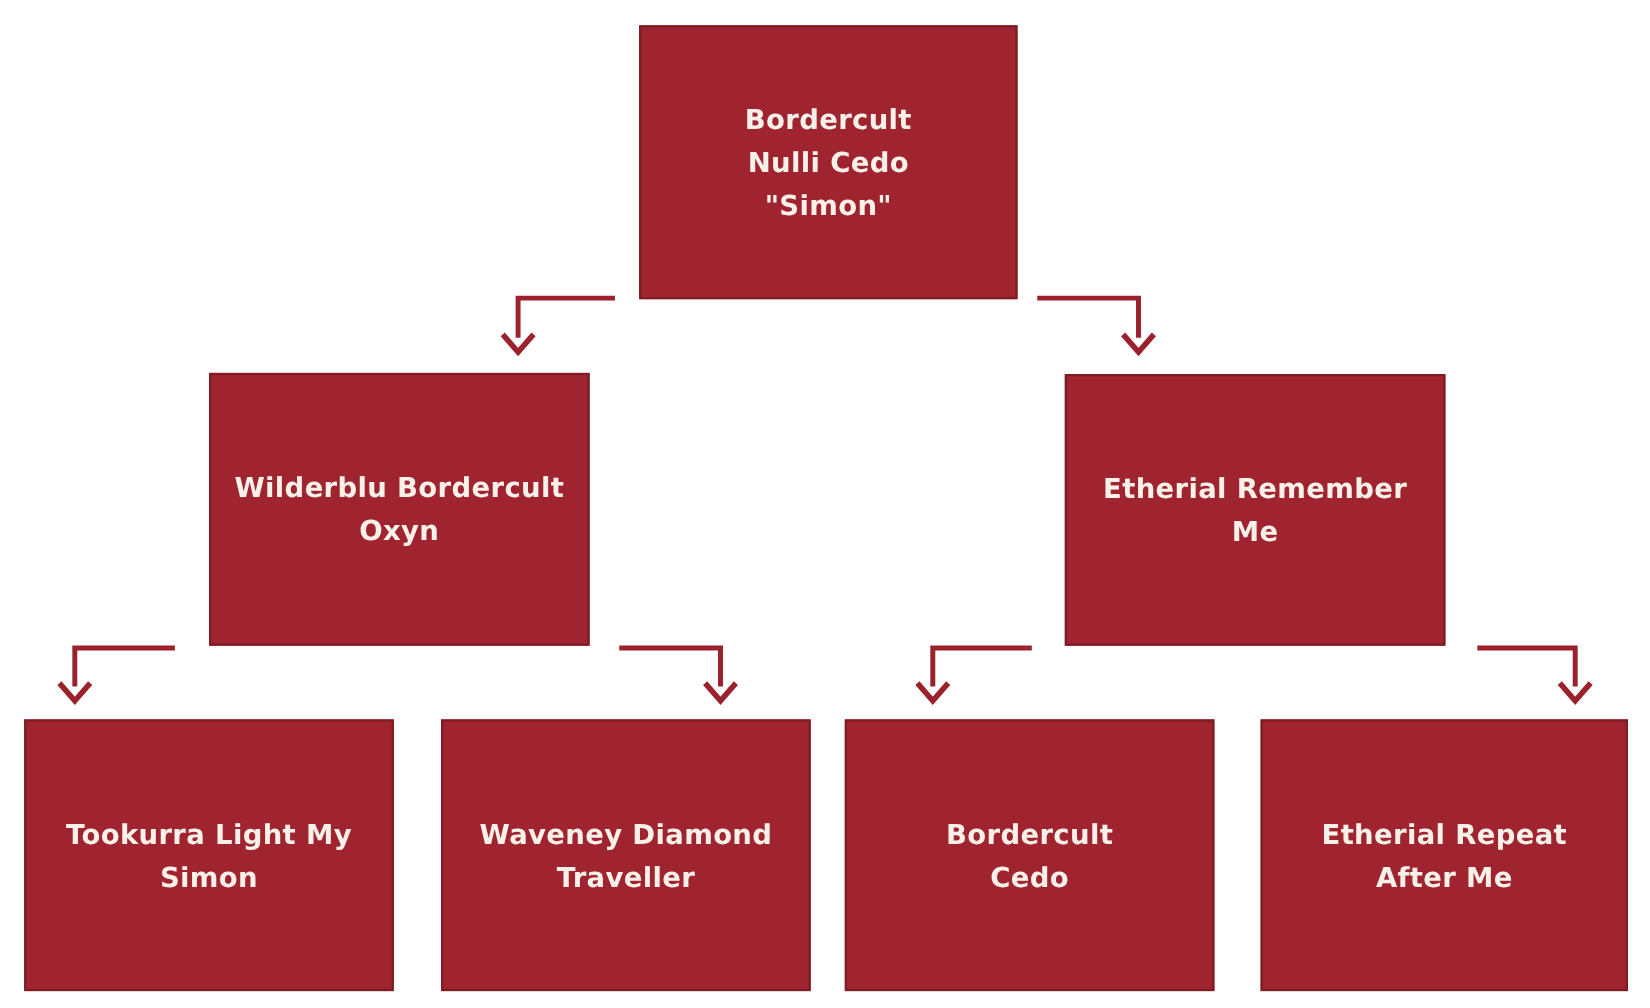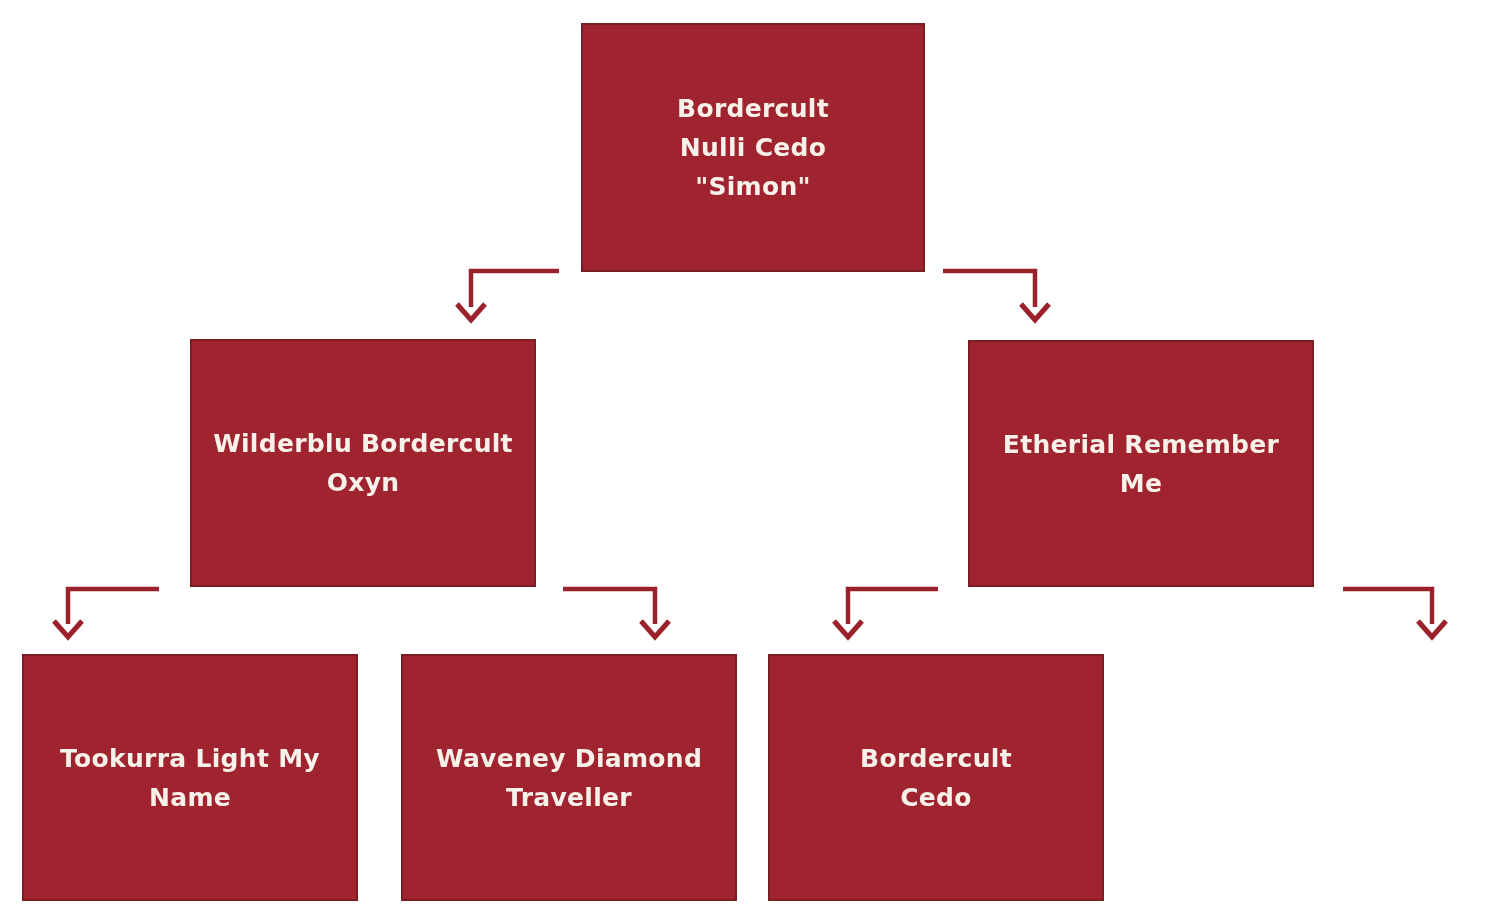--- a/index.html
+++ b/index.html
@@ -87,27 +87,31 @@
     <span class="line">Oxyn</span>
   </div>
 
   <div class="node" style="left:968px; top:340px; width:346px; height:247px;">
     <span class="line">Etherial Remember</span>
     <span class="line">Me</span>
   </div>
 
   <div class="node" style="left:22px; top:654px; width:336px; height:247px;">
     <span class="line">Tookurra Light My</span>
-    <span class="line">Name</span>
+    <span class="line">Simon</span>
   </div>
 
   <div class="node" style="left:401px; top:654px; width:336px; height:247px;">
     <span class="line">Waveney Diamond</span>
     <span class="line">Traveller</span>
   </div>
 
   <div class="node" style="left:768px; top:654px; width:336px; height:247px;">
     <span class="line">Bordercult</span>
     <span class="line">Cedo</span>
   </div>
 
+  <div class="node" style="left:1146px; top:654px; width:334px; height:247px;">
+    <span class="line">Etherial Repeat</span>
+    <span class="line">After Me</span>
+  </div>
 
 </div>
 
 </body></html>

